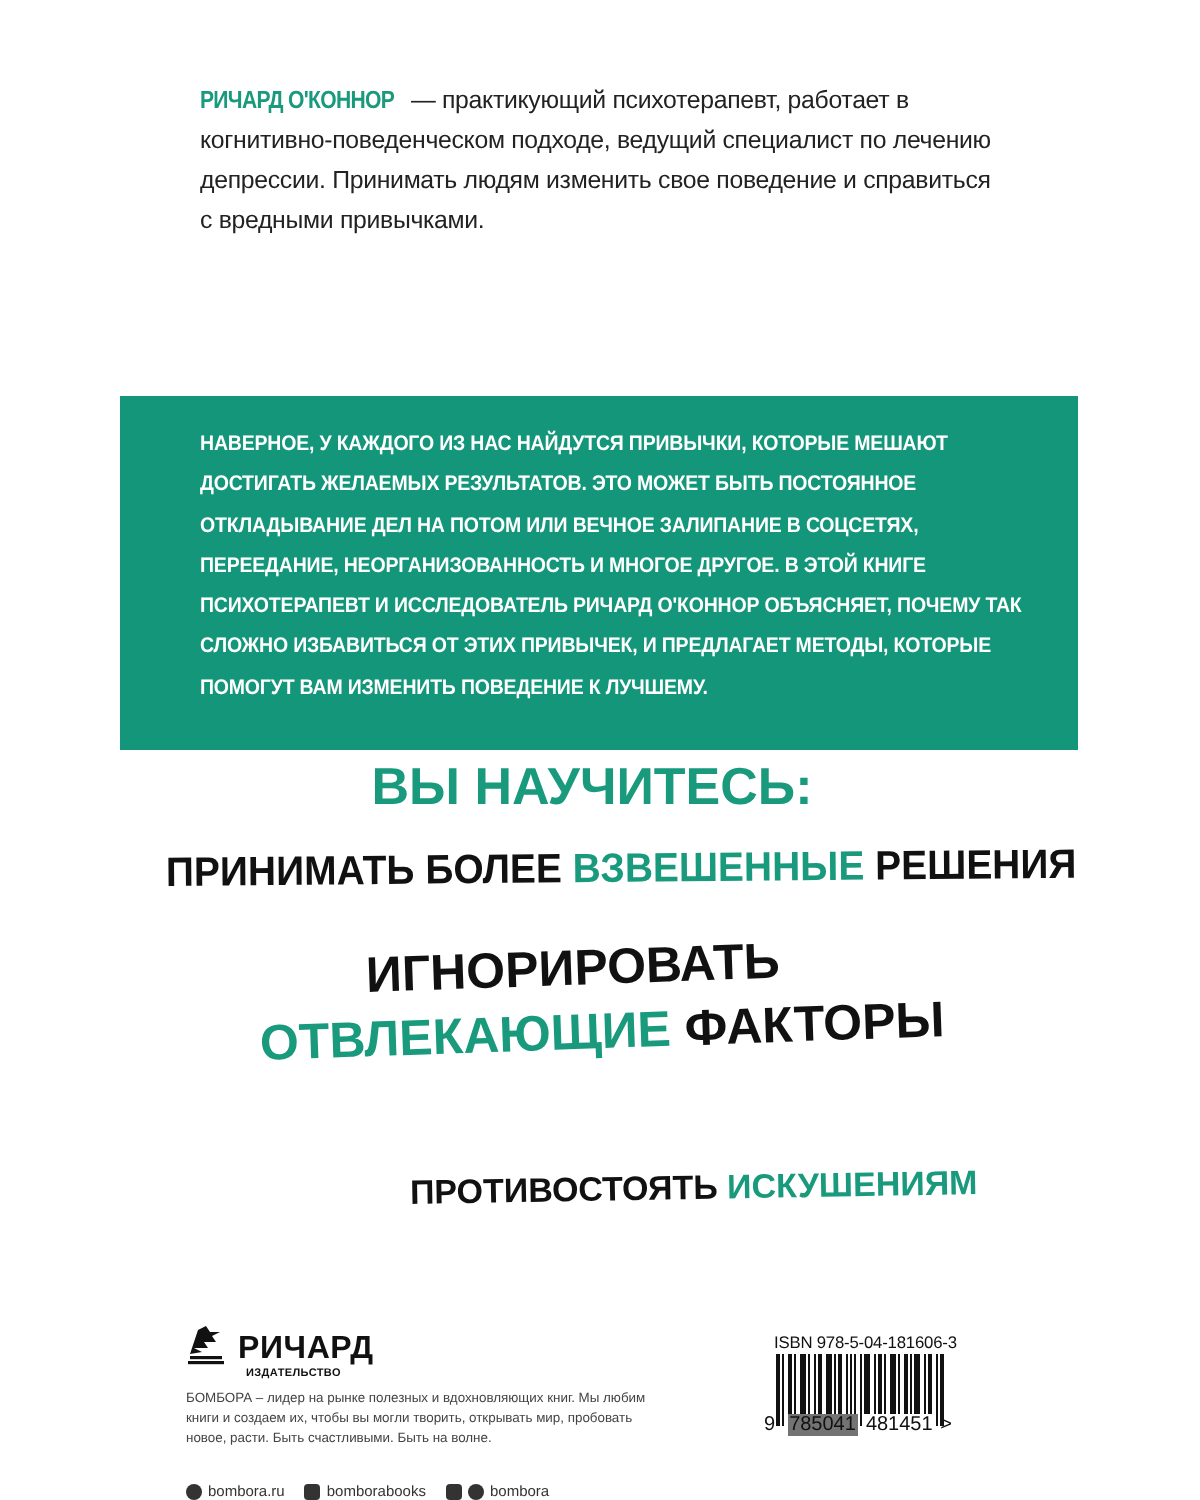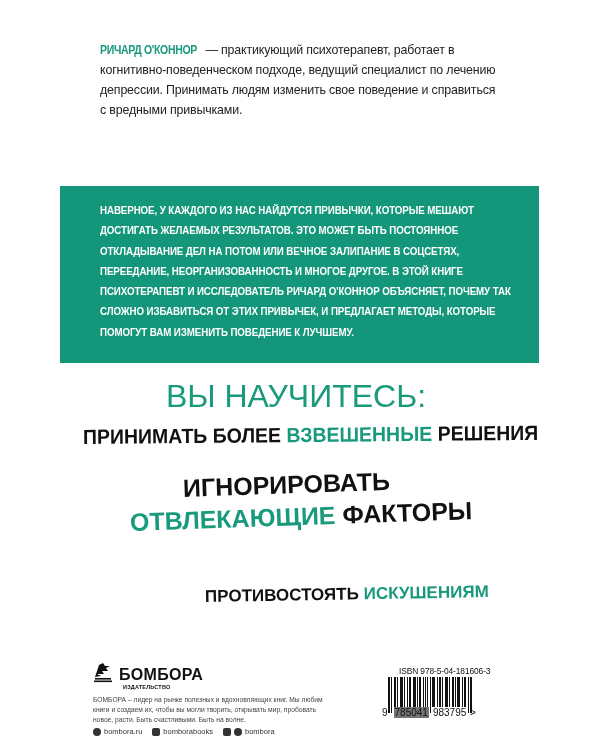--- a/index.html
+++ b/index.html
@@ -1,42 +1,42 @@
 <!DOCTYPE html>
 <html><head>
 <meta charset="utf-8">
 <style>
   html, body { margin: 0; padding: 0; background: #ffffff; }
   body { width: 600px; height: 750px; position: relative; overflow: hidden; font-family: "Liberation Sans", sans-serif; color: #1a1a1a; }
 
   .author-bio { position: absolute; left: 100px; top: 40px; width: 400px; font-size: 12.4px; line-height: 20px; color: #222; letter-spacing: -0.15px; }
   .author-name { color: #1a9a7d; font-weight: bold; font-family: "Liberation Sans Narrow", "Liberation Sans", sans-serif; letter-spacing: -0.4px; transform: scaleX(0.85); display: inline-block; transform-origin: left; margin-right: -12px; }
 
-  .teal-box { position: absolute; left: 60px; top: 186px; width: 479px; height: 177px; background: #13967a; }
+  .teal-box { position: absolute; left: 60px; top: 198px; width: 479px; height: 177px; background: #13967a; }
   .teal-text { position: absolute; left: 40px; top: 14px; width: 420px; color: #ffffff; font-weight: bold; font-size: 10.6px; line-height: 20.3px; text-transform: uppercase; letter-spacing: -0.1px; word-spacing: 0px; transform: scaleX(0.92); transform-origin: left top; width: 456px; }
 
-  .learn-title { position: absolute; left: 0; width: 592px; top: 378px; text-align: center; color: #1a9a7d; font-weight: normal; font-size: 32px; letter-spacing: 0px; }
+  .learn-title { position: absolute; left: 0; width: 592px; top: 378px; text-align: center; color: #1a9a7d; font-weight: bold; font-size: 26px; letter-spacing: 0px; }
   .skill { position: absolute; font-weight: bold; color: #111; text-transform: uppercase; white-space: nowrap; }
   .skill .hl { color: #1a9a7d; }
   .skill-1 { left: 83px; top: 425px; font-size: 20.5px; transform: scaleX(0.95) rotate(-0.5deg); transform-origin: left; }
   .skill-2a { left: 183px; top: 474px; font-size: 25px; transform: rotate(-2deg); transform-origin: left; }
   .skill-2b { left: 130px; top: 508px; font-size: 25px; transform: rotate(-2deg); transform-origin: left; }
   .skill-3 { left: 205px; top: 587px; font-size: 17px; transform: rotate(-1deg); transform-origin: left; }
 
   .publisher { position: absolute; left: 93px; top: 663px; }
   .pub-logo { display: flex; align-items: flex-end; gap: 4px; }
   .pub-logo-name { font-weight: bold; font-size: 16px; line-height: 16px; letter-spacing: 0.3px; color: #111; }
   .pub-logo-sub { font-weight: bold; font-size: 5.5px; letter-spacing: 0.2px; color: #111; margin-left: 30px; margin-top: 1px; }
   .pub-desc { font-size: 6.7px; line-height: 10px; color: #444; margin-top: 5px; width: 230px; }
-  .pub-links { display: flex; gap: 10px; margin-top: 2px; font-size: 7.5px; color: #333; align-items: center; }
+  .pub-links { display: flex; gap: 10px; margin-top: 16px; font-size: 7.5px; color: #333; align-items: center; }
   .pub-link { display: flex; align-items: center; gap: 3px; }
   .ico { display: inline-block; width: 8px; height: 8px; background: #333; border-radius: 2px; }
 
   .barcode-block { position: absolute; left: 382px; top: 666px; width: 110px; }
-  .isbn-text { font-size: 8.4px; color: #111; margin-left: 17px; letter-spacing: -0.1px; }
+  .isbn-text { font-size: 8.4px; color: #111; margin-left: 5px; letter-spacing: -0.1px; }
   .bars { display: flex; height: 36px; margin-left: 6px; margin-top: 1px; align-items: stretch; }
   .bars span { display: block; background: #111; }
   .bar-digits { font-size: 10px; color: #111; margin-top: -6px; white-space: nowrap; font-family: "Liberation Sans", sans-serif; }
   .bar-digits .d-lead { margin-right: 6px; }
   .bar-digits .d-a { background: #737373; padding: 0 1px; }
   .bar-digits .d-b { background: #fff; padding: 0 1px; margin-left: 3px; }
 </style>
 </head>
 <body>
 
@@ -64,21 +64,21 @@
 </div>
 
 <div class="publisher">
   <div class="pub-logo">
     <svg width="22" height="20" viewBox="0 0 22 20">
       <path d="M6 2 L10 0 L12 3 L17 3 L13 5 L15 8 L9 8 L11 11 L4 11 L8 13 L2 14 Z" fill="#111"></path>
       <rect x="2" y="15" width="16" height="1.6" fill="#111"></rect>
       <rect x="1" y="17.5" width="18" height="1.6" fill="#111"></rect>
     </svg>
     <div>
-      <div class="pub-logo-name">БОМБОРА</div>
+      <div class="pub-logo-name">РИЧАРД</div>
     </div>
   </div>
   <div class="pub-logo-sub">ИЗДАТЕЛЬСТВО</div>
   <div class="pub-desc">БОМБОРА – лидер на рынке полезных и вдохновляющих книг. Мы любим книги и создаем их, чтобы вы могли творить, открывать мир, пробовать новое, расти. Быть счастливыми. Быть на волне.</div>
   <div class="pub-links">
     <div class="pub-link">
       <span class="ico" style="border-radius:50%"></span>
       <span>bombora.ru</span>
     </div>
     <div class="pub-link">
@@ -119,16 +119,16 @@
     <span style="width:1px;margin-right:2px"></span>
       <span style="width:2px;margin-right:1px"></span>
     <span style="width:1px;margin-right:1px"></span>
       <span style="width:3px;margin-right:2px"></span>
     <span style="width:1px;margin-right:1px"></span>
       <span style="width:2px;margin-right:2px"></span>
     <span style="width:1px;margin-right:1px"></span>
       <span style="width:1.5px;margin-right:1px"></span>
   </div>
   <div class="bar-digits">
-    <span class="d-lead">9</span><span class="d-a">785041</span><span class="d-b">983795</span>
+    <span class="d-lead">9</span><span class="d-a">785041</span><span class="d-b">481451</span>
     <span>&gt;</span>
   </div>
 </div>
 
 </body></html>

